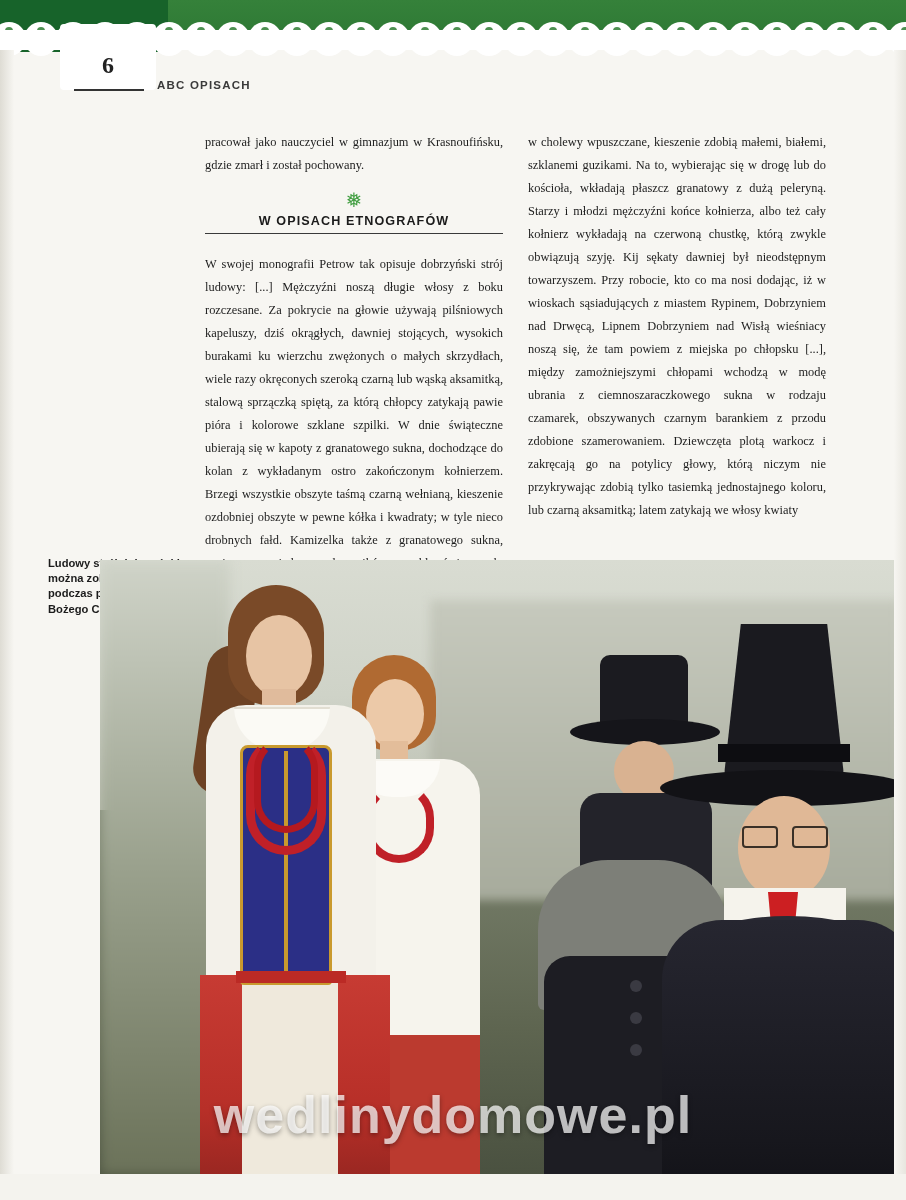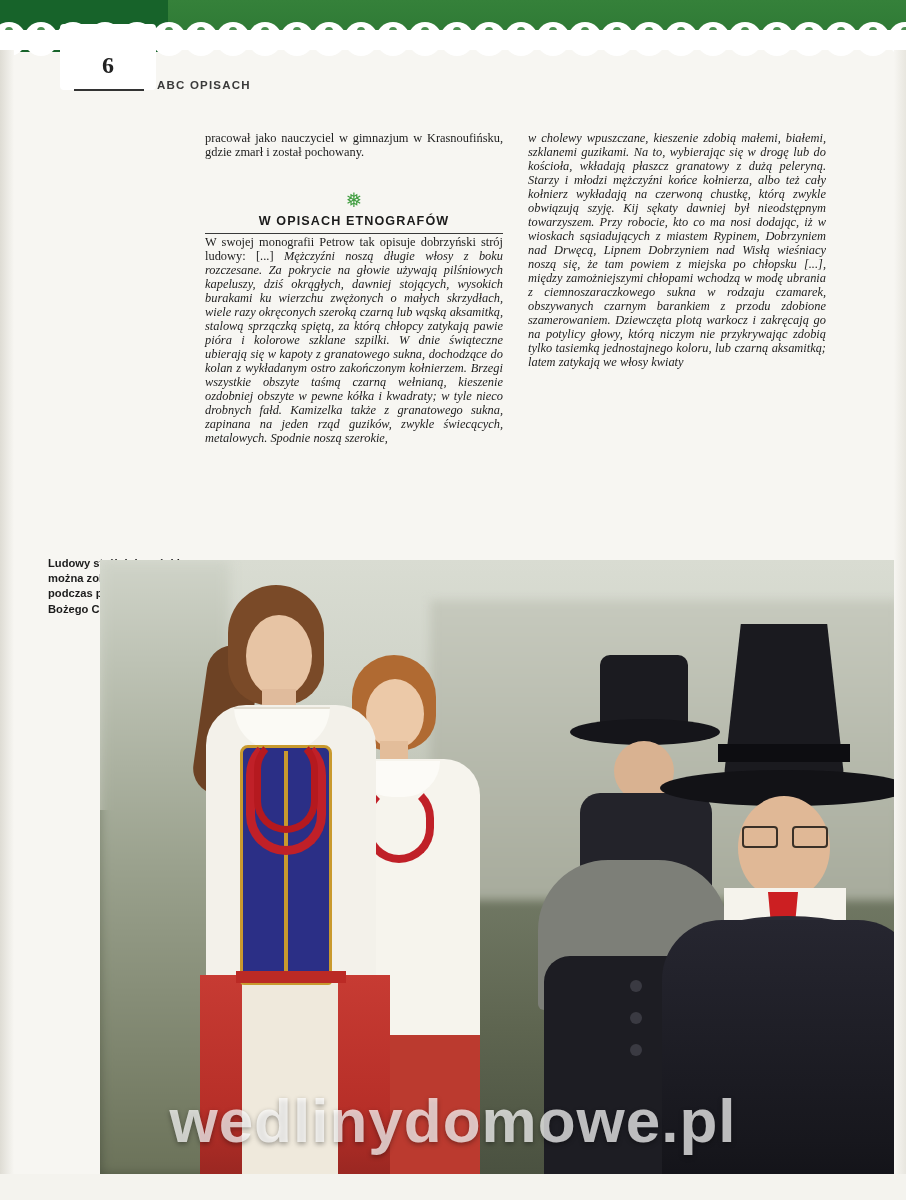--- a/index.html
+++ b/index.html
@@ -113,29 +113,29 @@
     color: #3a3a3a;
     z-index: 6;
   }
 
   
   .col {
     position: absolute;
     width: 298px;
     font-family: "Liberation Serif", serif;
     font-size: 12.4px;
-    line-height: 14px;
+    line-height: 23px;
     color: #1c1c1c;
     text-align: justify;
   }
   .col-left { left: 205px; top: 131px; }
   .col-right { left: 528px; top: 131px; }
 
   .para { margin: 0 0 2px 0; }
-  .italic { font-style: italic; }
+  .italic { }
 
   
   .section-head {
     position: absolute;
     left: 205px; top: 190px;
     width: 298px;
     text-align: center;
   }
   .aster {
     color: #3f9d3f;
@@ -306,21 +306,21 @@
     background:#3a3a42; left:92px; }
 
   
   .watermark {
     position: absolute;
     left: 0; top: 1085px;
     width: 906px;
     text-align: center;
     font-family: "Liberation Sans", sans-serif;
     font-weight: bold;
-    font-size: 62px;
+    font-size: 52px;
     letter-spacing: 1px;
     color: rgba(255,255,255,0.72);
     text-shadow: 0 2px 5px rgba(0,0,0,0.35);
     z-index: 40;
     pointer-events: none;
   }
 
   .page-edge-l { position:absolute; left:0; top:50px; width:14px; height:1150px;
     background: linear-gradient(90deg,#dedcd4 0%, #f7f6f2 100%); }
   .page-edge-b { position:absolute; left:0; bottom:0; width:906px; height:26px;

